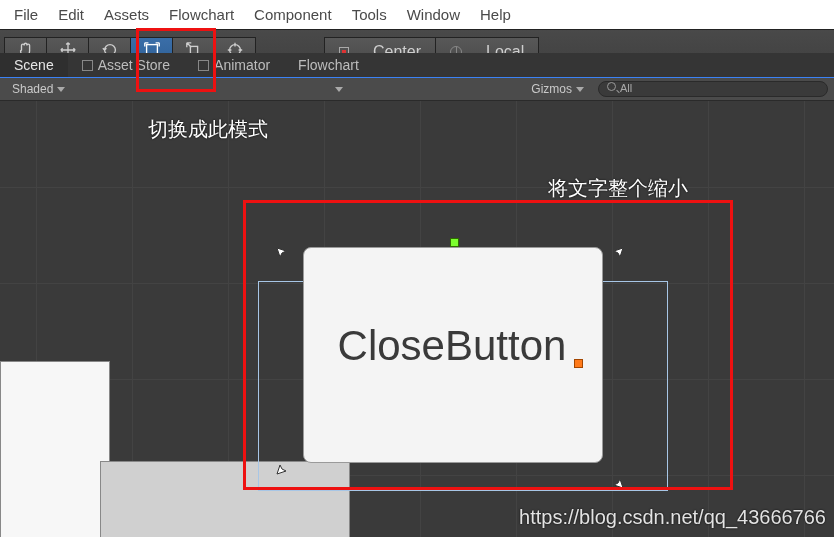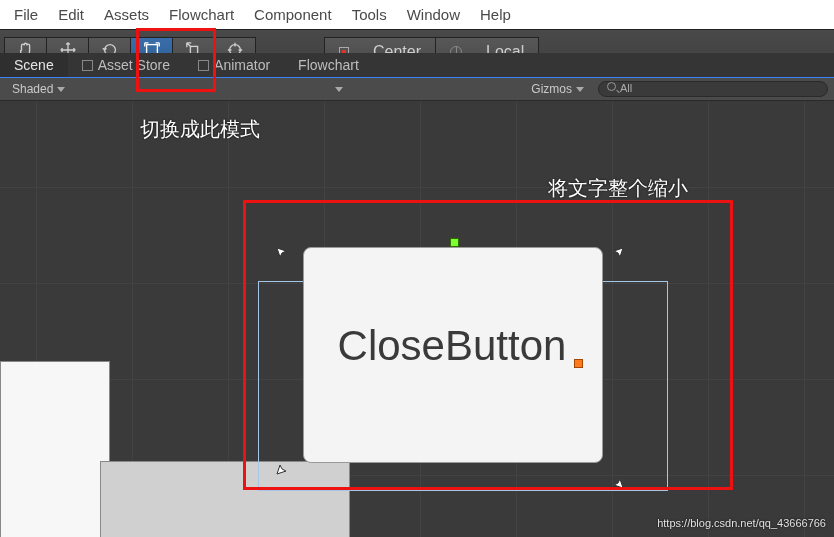--- a/index.html
+++ b/index.html
@@ -119,21 +119,21 @@
   }
   .or-dot { position:absolute; width:9px;height:9px;background:#ff7a1a;border:1px solid #a34600;}
   .arrow-cursor {
     position:absolute; width:16px;height:16px;
   }
   .arrow-cursor svg { width:16px; height:16px; }
 
   
   .anno { position:absolute; color:#fff; font-size:20px; text-shadow:0 0 2px #000; }
   .watermark {
-    position:absolute; right:8px; bottom:8px; color:#e3e3e3; font-size:11px;
+    position:absolute; right:8px; bottom:8px; color:#e3e3e3; font-size:20px;
     text-shadow:0 0 2px #000;
   }
 
   
   .ico svg { width:18px; height:18px; stroke:#cfcfcf; fill:none; stroke-width:1.5;}
   .toolbtn.active .ico svg { stroke:#fff; }
 </style>
 </head>
 <body>
 
@@ -275,19 +275,19 @@
       </svg>
   </div>
   <div class="arrow-cursor" style="left:608px; top:372px;">
     <svg viewBox="0 0 16 16">
         <path d="M15 15 L6 12 L10 10 L12 6 Z" fill="#fff" stroke="#333"></path>
       </svg>
   </div>
 
   <div class="redbox" style="left:243px; top:99px; width:490px; height:290px;"></div>
 
-  <div class="anno" style="left:140px; top:15px;text-align:right;">切换成此模式</div>
+  <div class="anno" style="left:148px; top:15px;text-align:right;">切换成此模式</div>
   <div class="anno" style="left:548px; top:74px;">将文字整个缩小</div>
 
   <div class="watermark">https://blog.csdn.net/qq_43666766</div>
 </div>
 
 <div class="redbox" style="position:absolute; left:136px; top:28px; width:80px; height:64px; z-index:50;"></div>
 
 </body></html>

